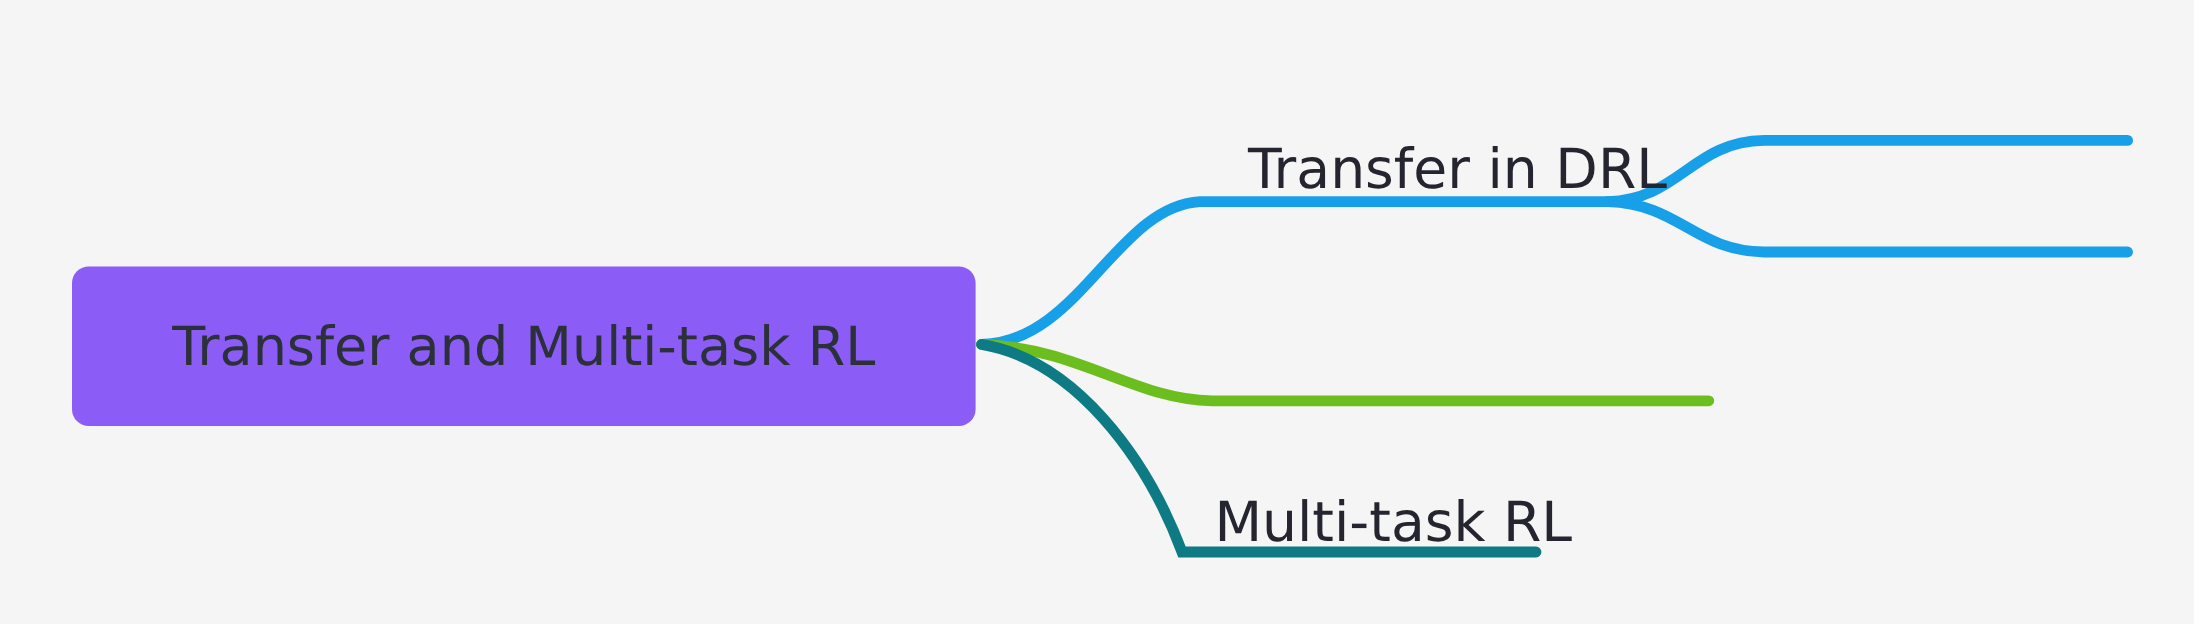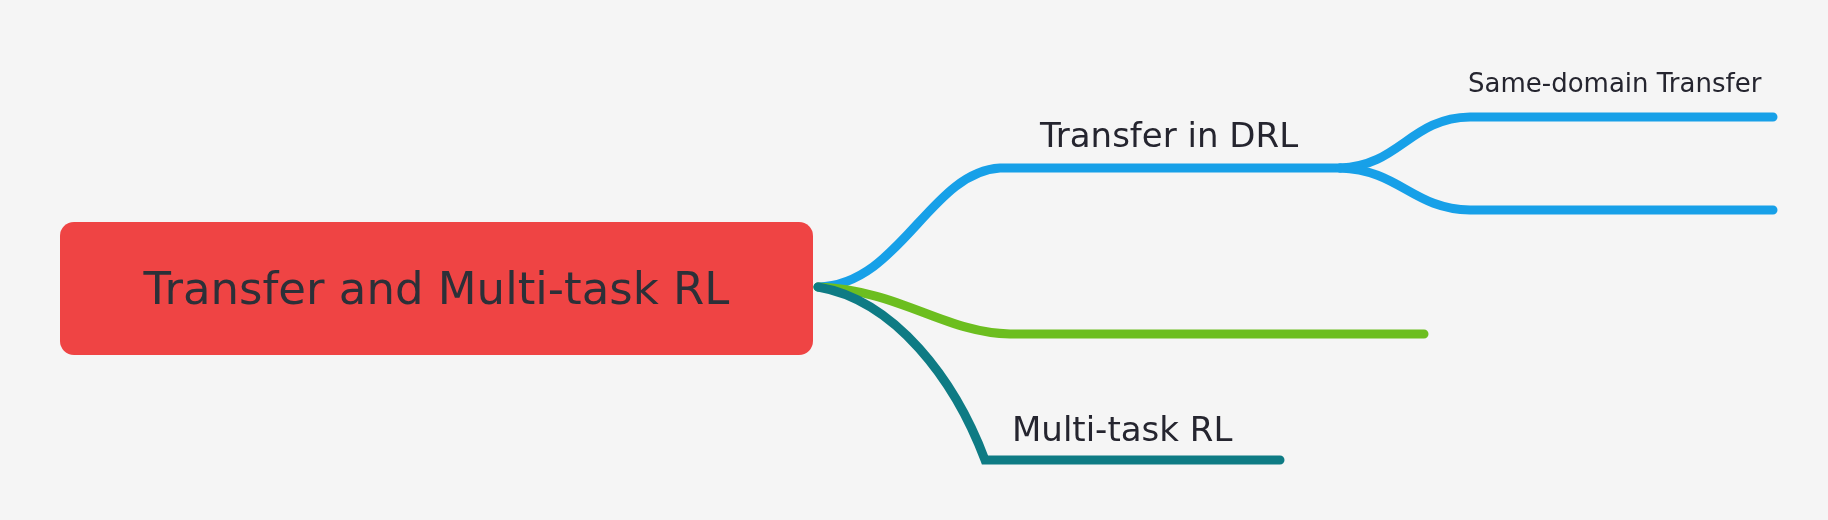--- a/index.html
+++ b/index.html
@@ -48,21 +48,21 @@
     width: 753px;
     height: 133px;
     display: flex;
     align-items: center;
     justify-content: center;
     font-size: 45px;
     color: #2c3038;
     white-space: nowrap;
   }
   .lvl1-label {
-    font-size: 34px;
+    font-size: 46px;
   }
   .lvl2-label {
     font-size: 26px;
   }
   #label-transfer-in-drl   { left: 1040px; top: 118px; }
   #label-transfer-deep-marl{ left: 1040px; top: 288px; }
   #label-multitask-rl      { left: 1012px; top: 412px; }
   #label-same-domain       { left: 1468px; top: 70px; }
   #label-cross-domain      { left: 1468px; top: 159px; }
 </style>
@@ -77,25 +77,24 @@
 
     <path d="M 1340 168 C 1400 166, 1410 118, 1470 117 L 1773 117" fill="none" stroke="#17a0e8" stroke-width="9" stroke-linecap="round"></path>
 
     <path d="M 1340 168 C 1400 170, 1412 209, 1470 210 L 1773 210" fill="none" stroke="#17a0e8" stroke-width="9" stroke-linecap="round"></path>
 
     <path d="M 818 287 C 900 290, 945 333, 1010 334 L 1424 334" fill="none" stroke="#6cbe1f" stroke-width="9" stroke-linecap="round"></path>
 
     <path d="M 818 287 C 895 300, 955 380, 985 460 L 1280 460" fill="none" stroke="#0e7b84" stroke-width="9" stroke-linecap="round"></path>
   </svg>
 
-  <div class="root-node" style="background: #ef4444;">
+  <div class="root-node" style="background: #8b5cf6;">
     <div class="root-label" style="color: rgb(44, 48, 56);">Transfer and Multi-task RL</div>
   </div>
 
   <div class="node-label lvl1-label" id="label-transfer-in-drl">Transfer in DRL</div>
 
-  <div class="node-label lvl2-label" id="label-same-domain">Same-domain Transfer</div>
 
 
 
   <div class="node-label lvl1-label" id="label-multitask-rl">Multi-task RL</div>
 
 </div>
 
 </body></html>

